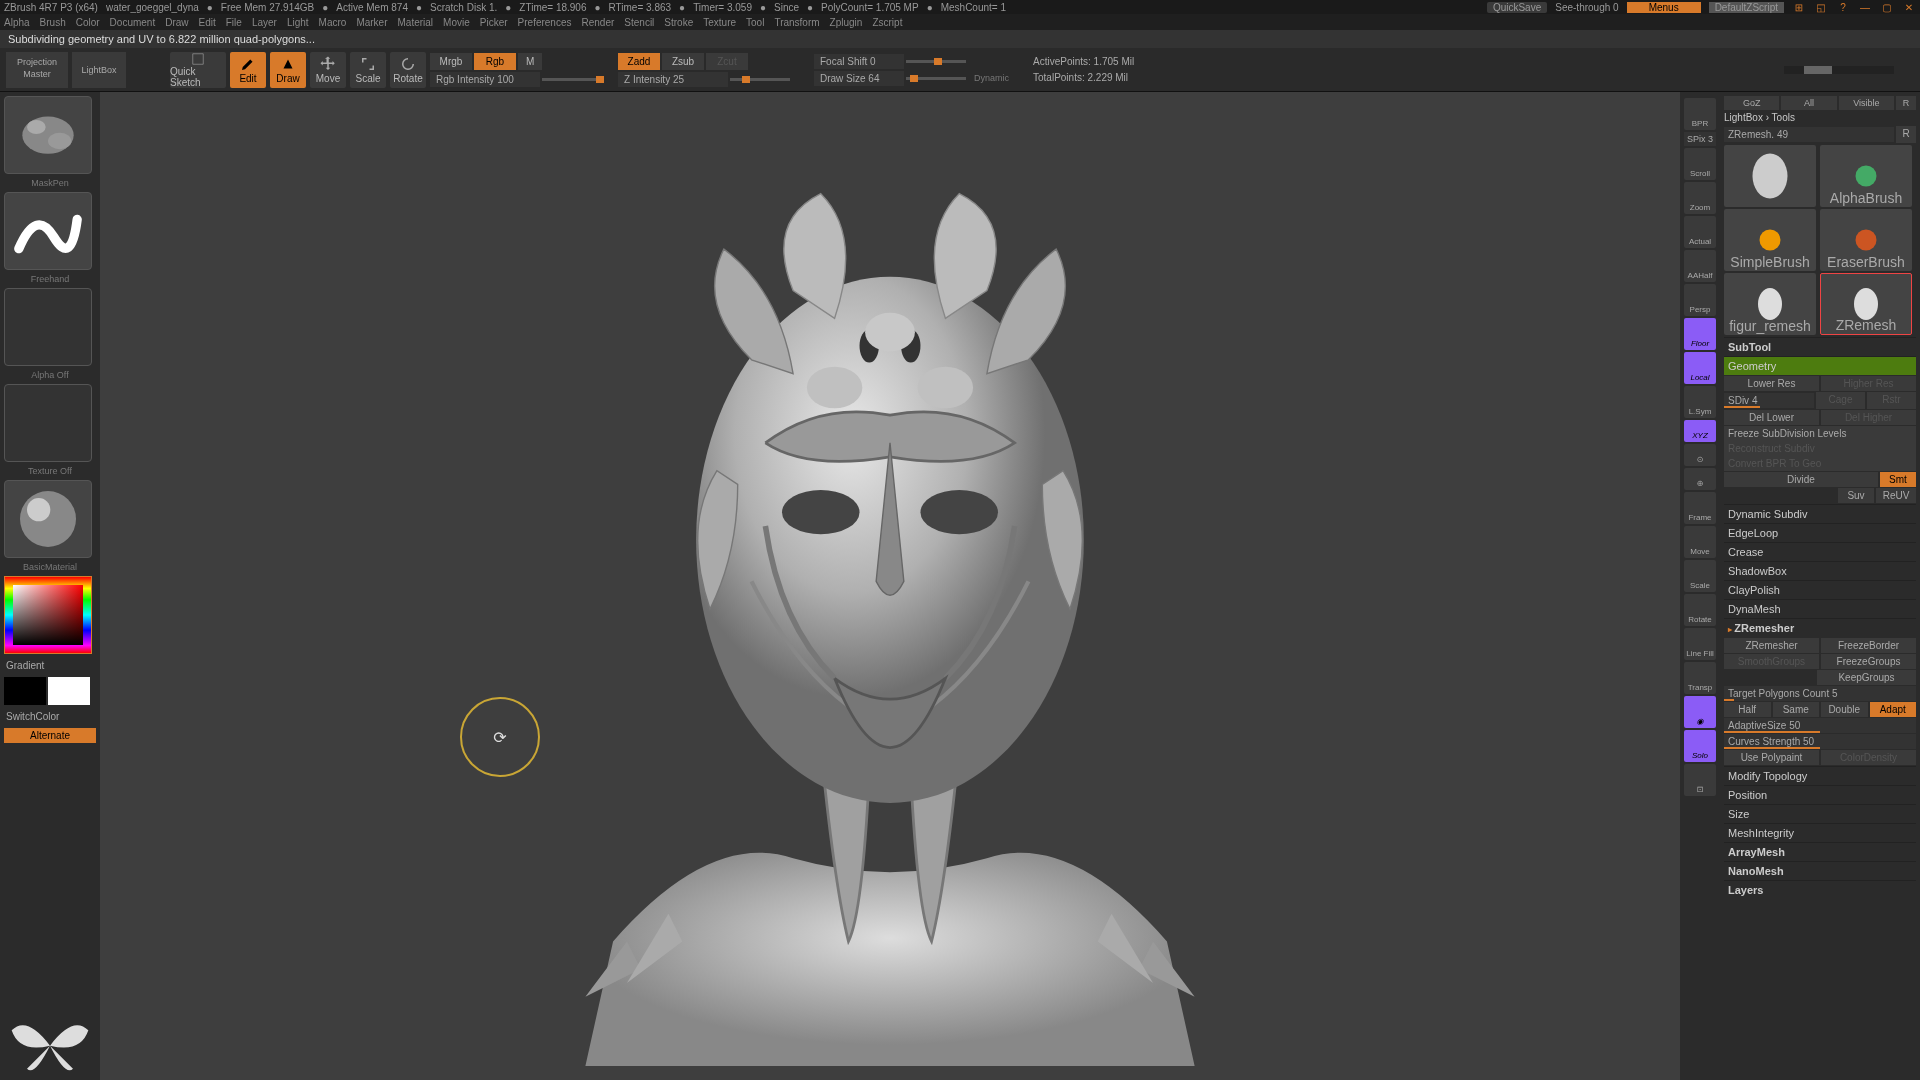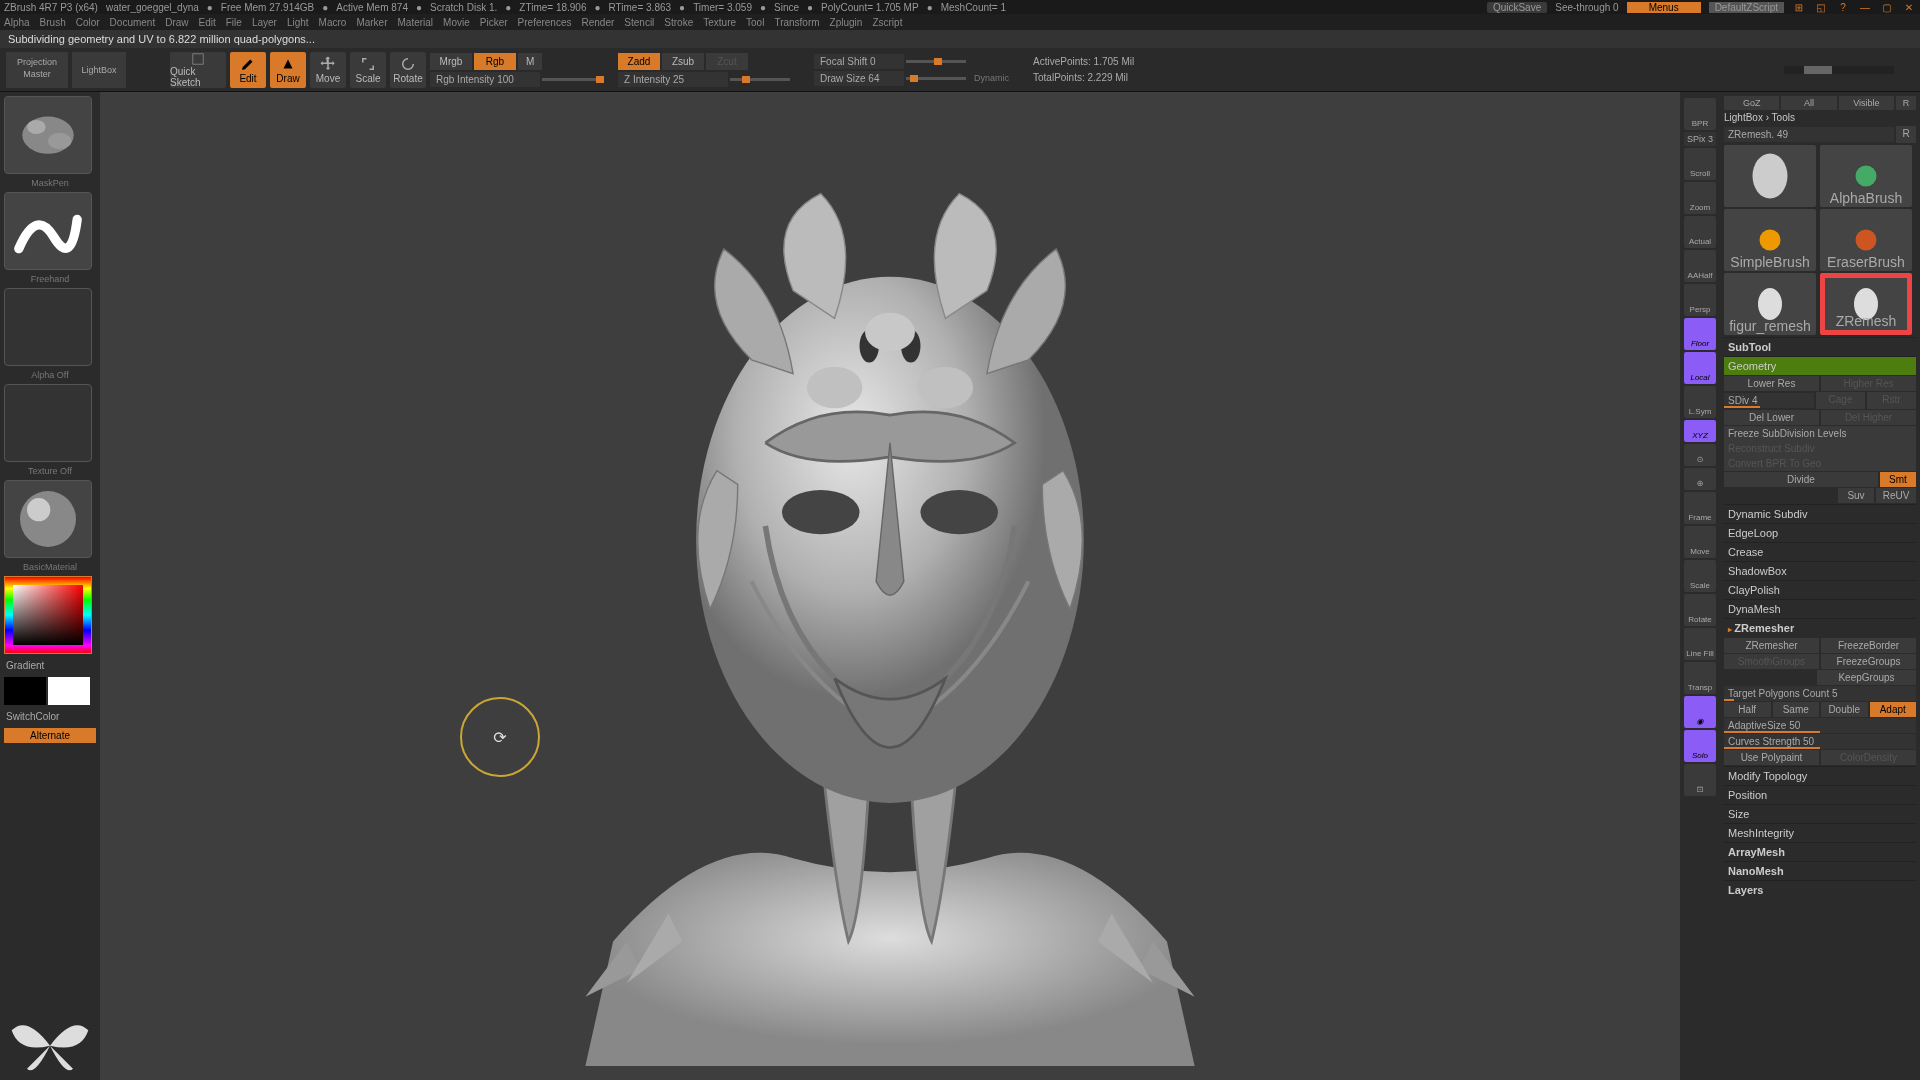--- a/index.html
+++ b/index.html
@@ -435,21 +435,21 @@
           <div class="tname">EraserBrush</div>
         </div>
     </div>
     <div class="toolrow">
       <div class="toolthumb">
           <svg width="40" viewBox="0 0 40 40">
             <ellipse cx="20" cy="20" rx="12" ry="16" fill="#ddd"></ellipse>
           </svg>
           <div class="tname">figur_remesh</div>
         </div>
-      <div class="toolthumb" style="border:5px solid #ef4444;">
+      <div class="toolthumb" style="border:1px solid #ef4444;">
           <svg width="40" viewBox="0 0 40 40">
             <ellipse cx="20" cy="20" rx="12" ry="16" fill="#ddd"></ellipse>
           </svg>
           <div class="tname">ZRemesh</div>
         </div>
     </div>
 
     <div class="sect bold">SubTool</div>
     <div class="sect" style="background:#4d7c0f;">Geometry</div>
     <div class="btnrow">

